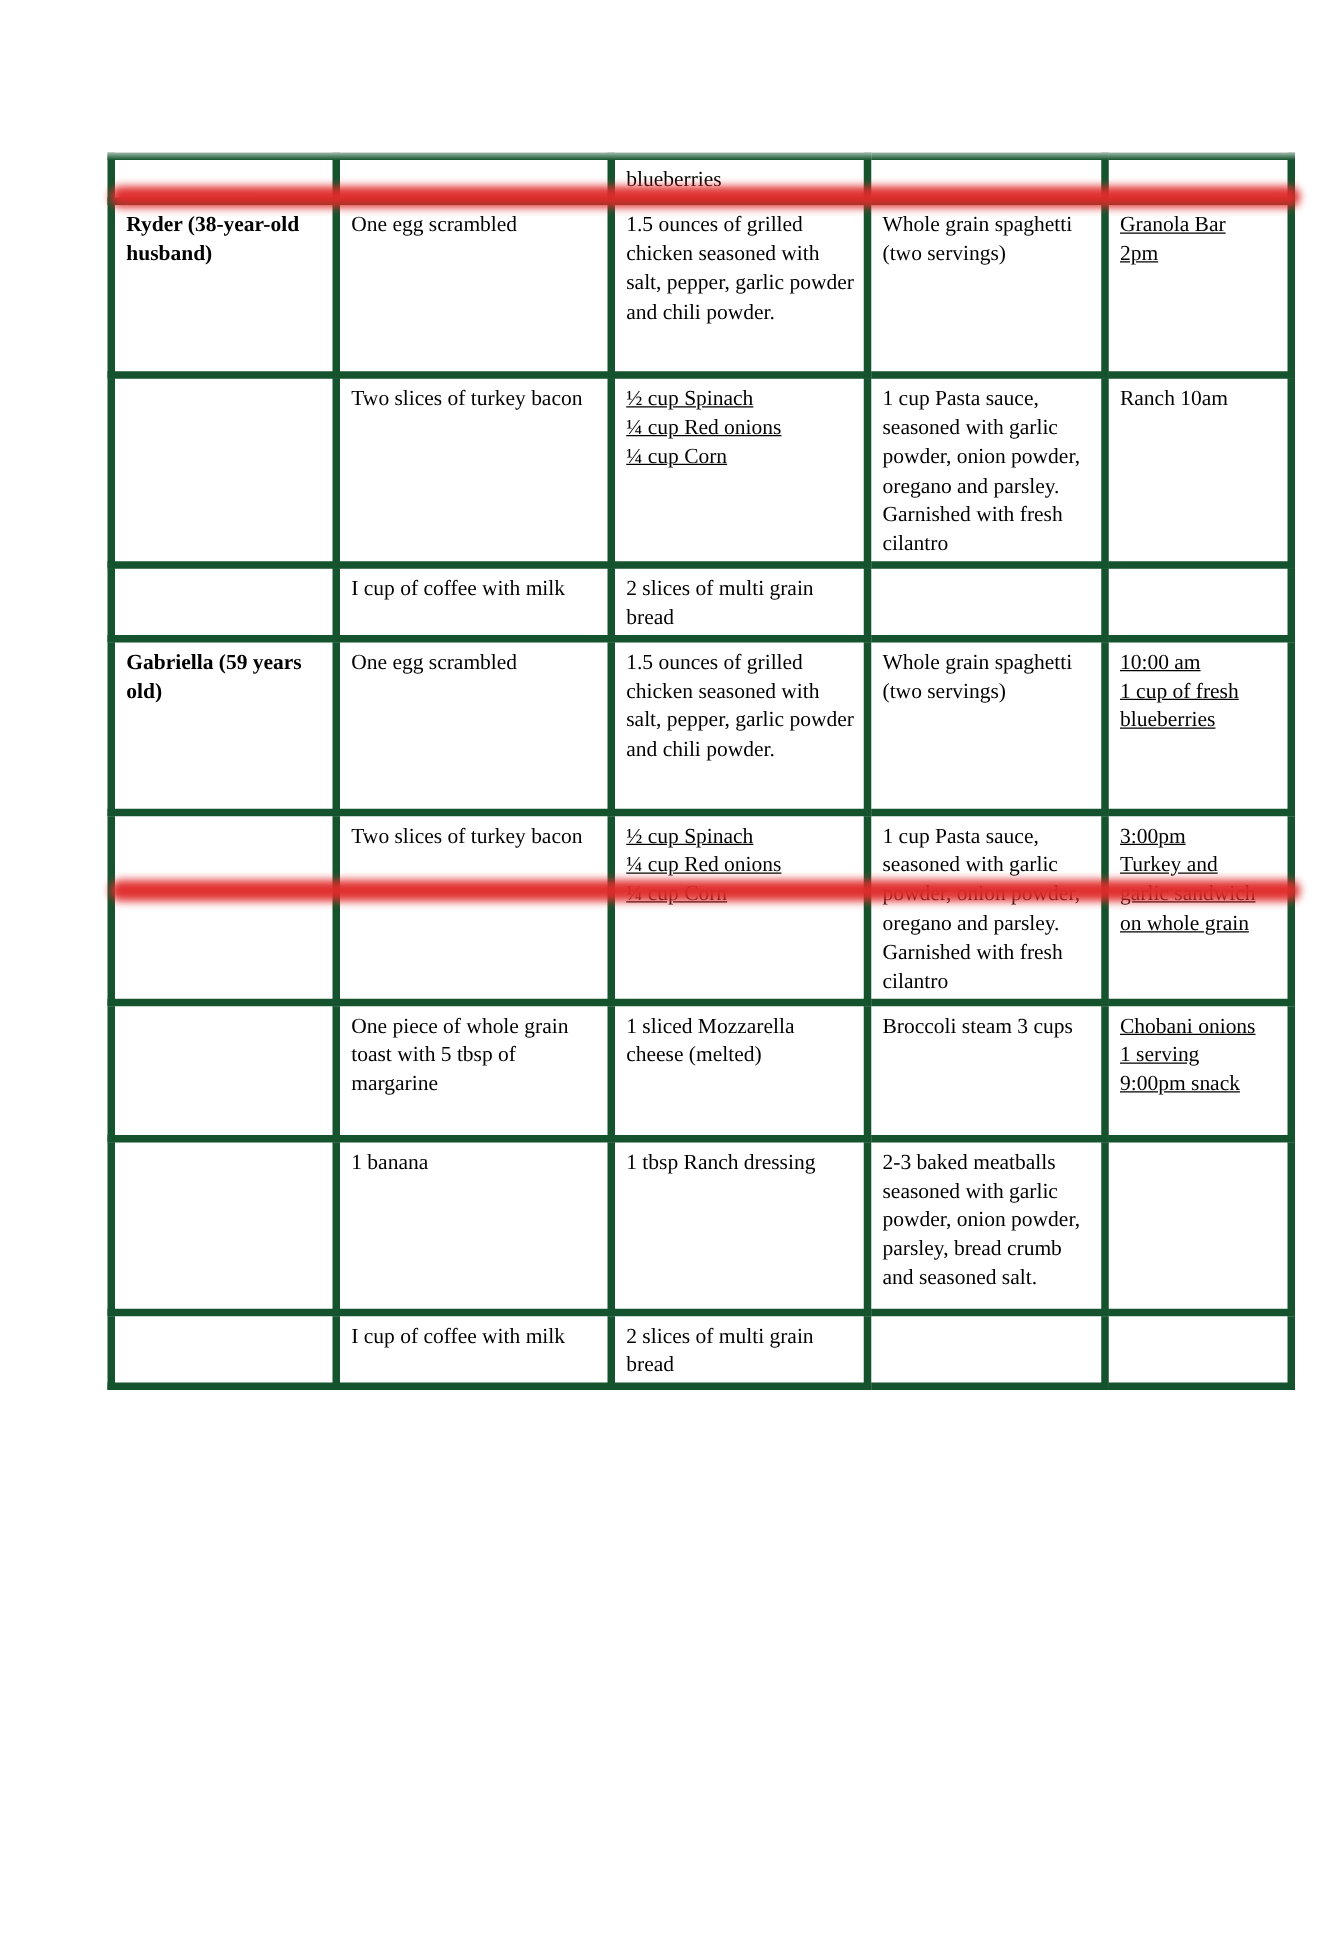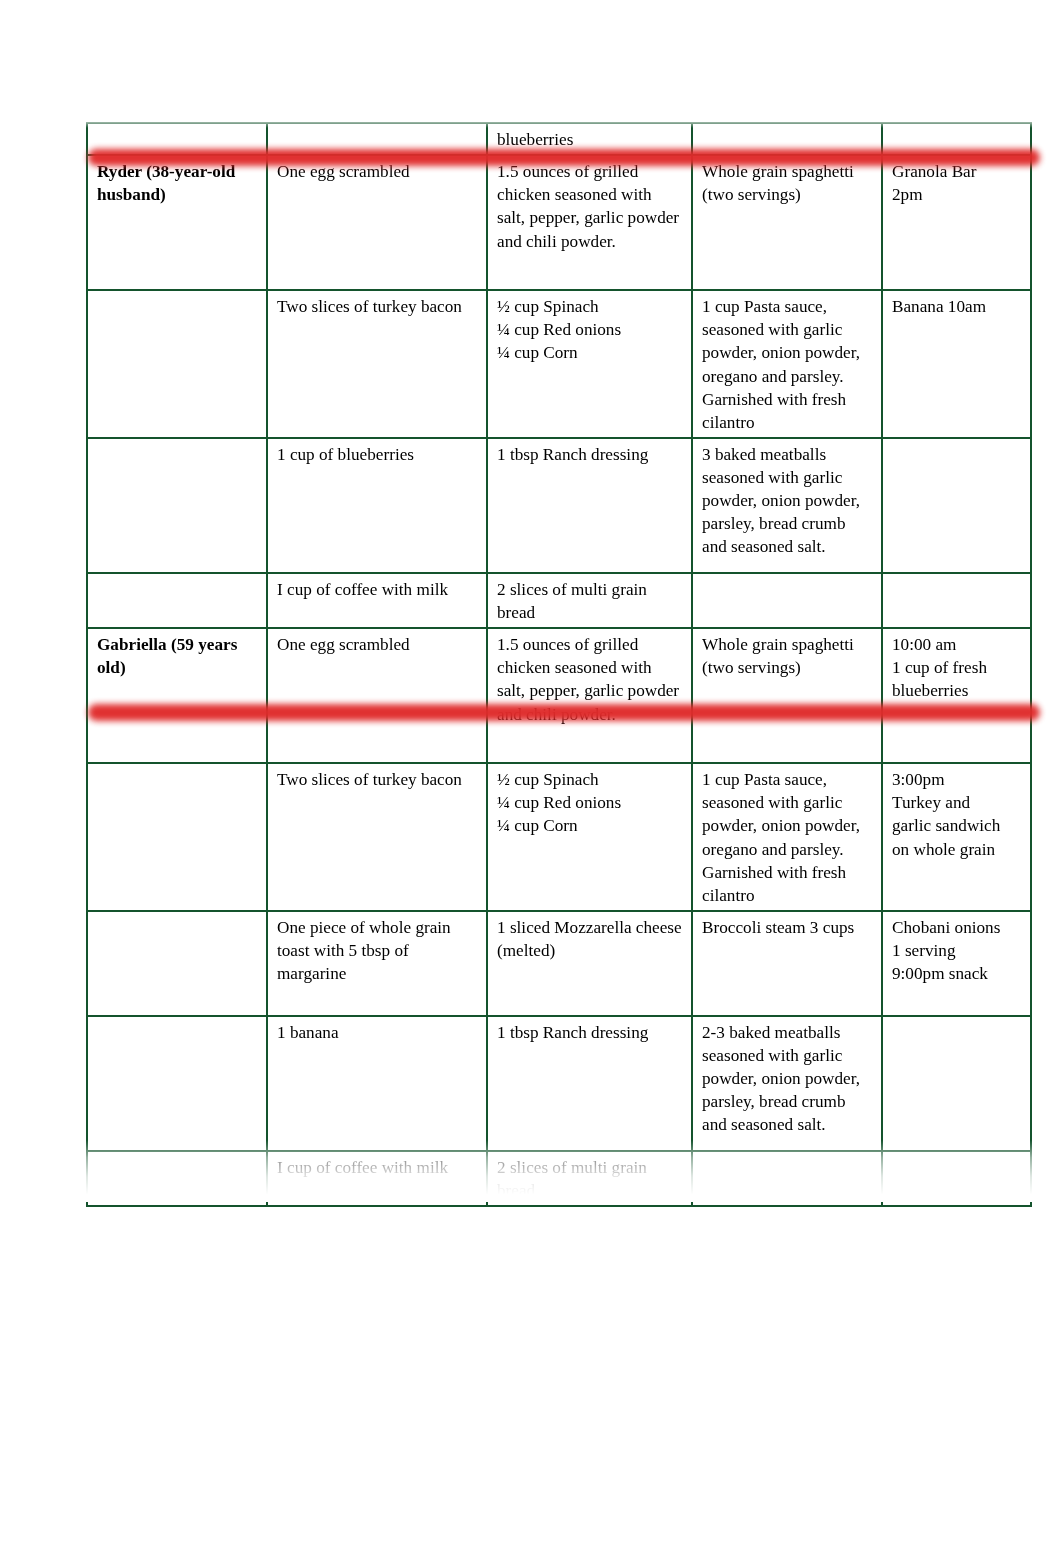--- a/index.html
+++ b/index.html
@@ -30,36 +30,36 @@
     position: absolute;
     left: 86px;
     top: 122px;
     width: 944px;
     border-collapse: collapse;
     table-layout: fixed;
     font-size: 17.2px;
     line-height: 1.345;
   }
   .meal-table td {
-    border: 2px solid #14532d;
+    border: 6px solid #14532d;
     vertical-align: top;
     padding: 4px 7px 3px 9px;
     background: #ffffff;
     word-wrap: break-word;
   }
   .col-person  { width: 180px; }
   .col-b       { width: 220px; }
   .col-c       { width: 205px; }
   .col-d       { width: 190px; }
   .col-e       { width: 149px; }
 
   td.person-name { font-weight: bold; }
 
   
-  .ln { display: block; }
+  .ln { display: block; text-decoration: underline; }
 
   
   .h-sm  { height: 22px; }
   .h-md  { height: 96px; }
   .h-lg  { height: 126px; margin-top: 32px; }
   .h-xl  { height: 135px; }
 
   
   .red-bar {
     position: absolute;
@@ -137,31 +137,24 @@
 
       <tr>
         <td class="h-xl"></td>
         <td>Two slices of turkey bacon</td>
         <td>
           <span class="ln">½ cup Spinach</span>
           <span class="ln">¼ cup Red onions</span>
           <span class="ln">¼ cup Corn</span>
         </td>
         <td>1 cup Pasta sauce, seasoned with garlic powder, onion powder, oregano and parsley. Garnished with fresh cilantro</td>
-        <td>Banana 10am</td>
-      </tr>
-
-
-      <tr>
-        <td class="h-lg"></td>
-        <td>1 cup of blueberries</td>
-        <td>1 tbsp Ranch dressing</td>
-        <td>3 baked meatballs seasoned with garlic powder, onion powder, parsley, bread crumb and seasoned salt.</td>
-        <td></td>
-      </tr>
+        <td>Ranch 10am</td>
+      </tr>
+
+
 
       <tr>
         <td class="h-sm"></td>
         <td>I cup of coffee with milk</td>
         <td>2 slices of multi grain bread</td>
         <td></td>
         <td></td>
       </tr>
 
       <tr>

